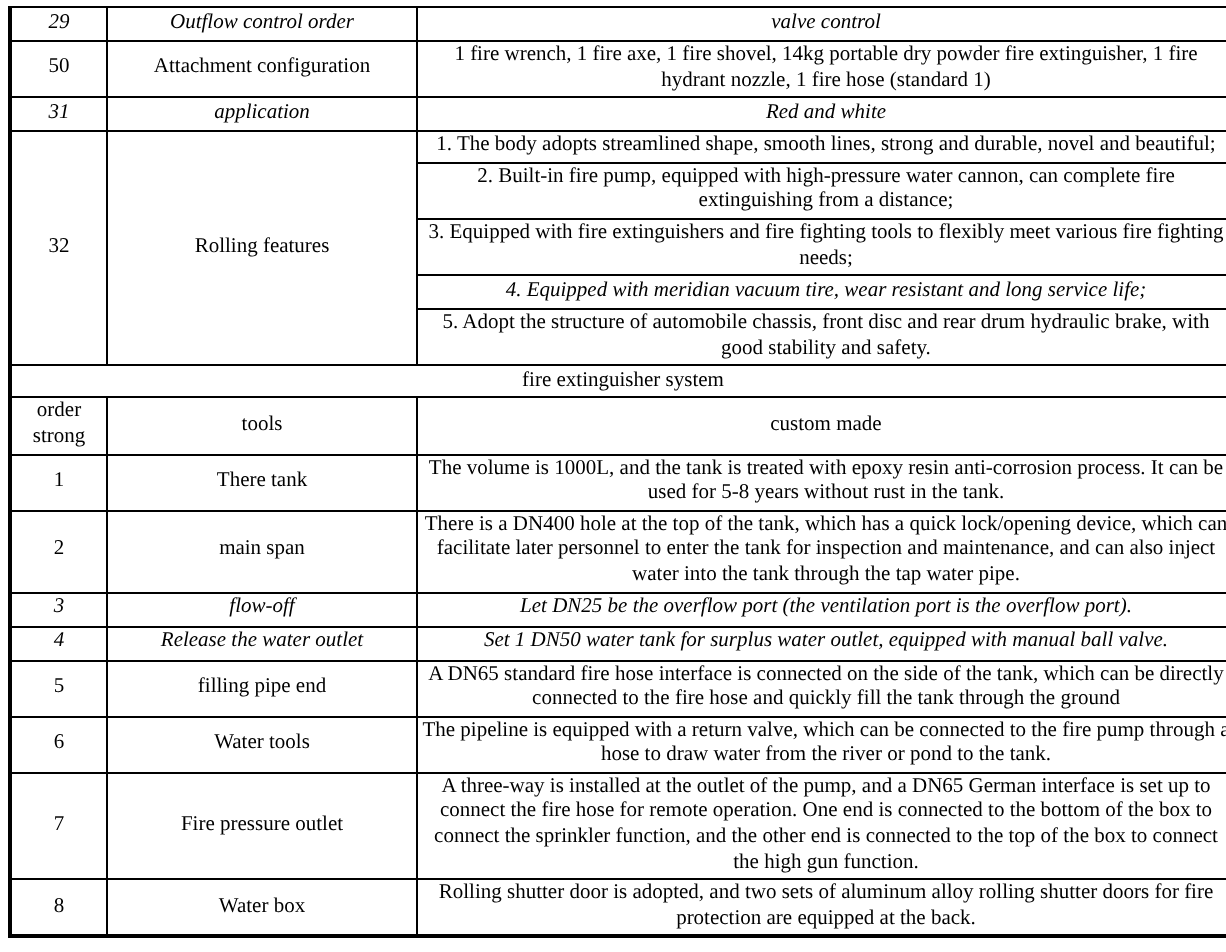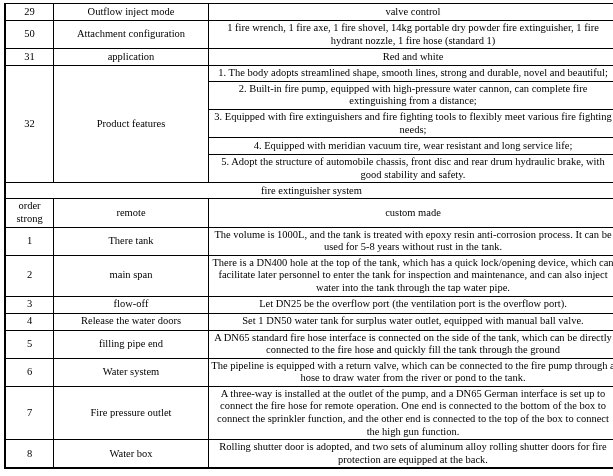--- a/index.html
+++ b/index.html
@@ -32,49 +32,49 @@
     line-height: 12.6px;
     text-align: center;
     vertical-align: middle;
     padding: 1px 2px;
     overflow: hidden;
     word-wrap: break-word;
   }
   td.num-col { width: 43px; }
   td.label-col { width: 150px; }
   td.desc-col { width: 404px; }
-  tr.single td { height: 14px; }
+  tr.single td { height: 14px; font-style: italic; }
   tr.section-row td { height: 13px; }
 </style>
 </head>
 <body>
 
 <div class="page">
   <table class="spec">
     <tbody>
 
       <tr class="single">
         <td class="num-col">29</td>
-        <td class="label-col">Outflow inject mode</td>
+        <td class="label-col">Outflow control order</td>
         <td class="desc-col">valve control</td>
       </tr>
       <tr>
         <td class="num-col">50</td>
         <td class="label-col">Attachment configuration</td>
         <td class="desc-col">1 fire wrench, 1 fire axe, 1 fire shovel, 14kg portable dry powder fire extinguisher, 1 fire hydrant nozzle, 1 fire hose (standard 1)</td>
       </tr>
       <tr class="single">
         <td class="num-col">31</td>
         <td class="label-col">application</td>
         <td class="desc-col">Red and white</td>
       </tr>
 
       <tr>
         <td class="num-col" rowspan="5">32</td>
-        <td class="label-col" rowspan="5">Product features</td>
+        <td class="label-col" rowspan="5">Rolling features</td>
         <td class="desc-col">1. The body adopts streamlined shape, smooth lines, strong and durable, novel and beautiful;</td>
       </tr>
       <tr>
         <td class="desc-col">2. Built-in fire pump, equipped with high-pressure water cannon, can complete fire extinguishing from a distance;</td>
       </tr>
       <tr>
         <td class="desc-col">3. Equipped with fire extinguishers and fire fighting tools to flexibly meet various fire fighting needs;</td>
       </tr>
       <tr class="single">
         <td class="desc-col">4. Equipped with meridian vacuum tire, wear resistant and long service life;</td>
@@ -82,52 +82,52 @@
       <tr>
         <td class="desc-col">5. Adopt the structure of automobile chassis, front disc and rear drum hydraulic brake, with good stability and safety.</td>
       </tr>
 
       <tr class="section-row">
         <td colspan="3">fire extinguisher system</td>
       </tr>
 
       <tr>
         <td class="num-col">order strong</td>
-        <td class="label-col">remote</td>
+        <td class="label-col">tools</td>
         <td class="desc-col">custom made</td>
       </tr>
 
       <tr>
         <td class="num-col">1</td>
         <td class="label-col">There tank</td>
         <td class="desc-col">The volume is 1000L, and the tank is treated with epoxy resin anti-corrosion process. It can be used for 5-8 years without rust in the tank.</td>
       </tr>
       <tr>
         <td class="num-col">2</td>
         <td class="label-col">main span</td>
         <td class="desc-col">There is a DN400 hole at the top of the tank, which has a quick lock/opening device, which can facilitate later personnel to enter the tank for inspection and maintenance, and can also inject water into the tank through the tap water pipe.</td>
       </tr>
       <tr class="single">
         <td class="num-col">3</td>
         <td class="label-col">flow-off</td>
         <td class="desc-col">Let DN25 be the overflow port (the ventilation port is the overflow port).</td>
       </tr>
       <tr class="single">
         <td class="num-col">4</td>
-        <td class="label-col">Release the water doors</td>
+        <td class="label-col">Release the water outlet</td>
         <td class="desc-col">Set 1 DN50 water tank for surplus water outlet, equipped with manual ball valve.</td>
       </tr>
       <tr>
         <td class="num-col">5</td>
         <td class="label-col">filling pipe end</td>
         <td class="desc-col">A DN65 standard fire hose interface is connected on the side of the tank, which can be directly connected to the fire hose and quickly fill the tank through the ground</td>
       </tr>
       <tr>
         <td class="num-col">6</td>
-        <td class="label-col">Water system</td>
+        <td class="label-col">Water tools</td>
         <td class="desc-col">The pipeline is equipped with a return valve, which can be connected to the fire pump through a hose to draw water from the river or pond to the tank.</td>
       </tr>
       <tr>
         <td class="num-col">7</td>
         <td class="label-col">Fire pressure outlet</td>
         <td class="desc-col">A three-way is installed at the outlet of the pump, and a DN65 German interface is set up to connect the fire hose for remote operation. One end is connected to the bottom of the box to connect the sprinkler function, and the other end is connected to the top of the box to connect the high gun function.</td>
       </tr>
       <tr>
         <td class="num-col">8</td>
         <td class="label-col">Water box</td>

